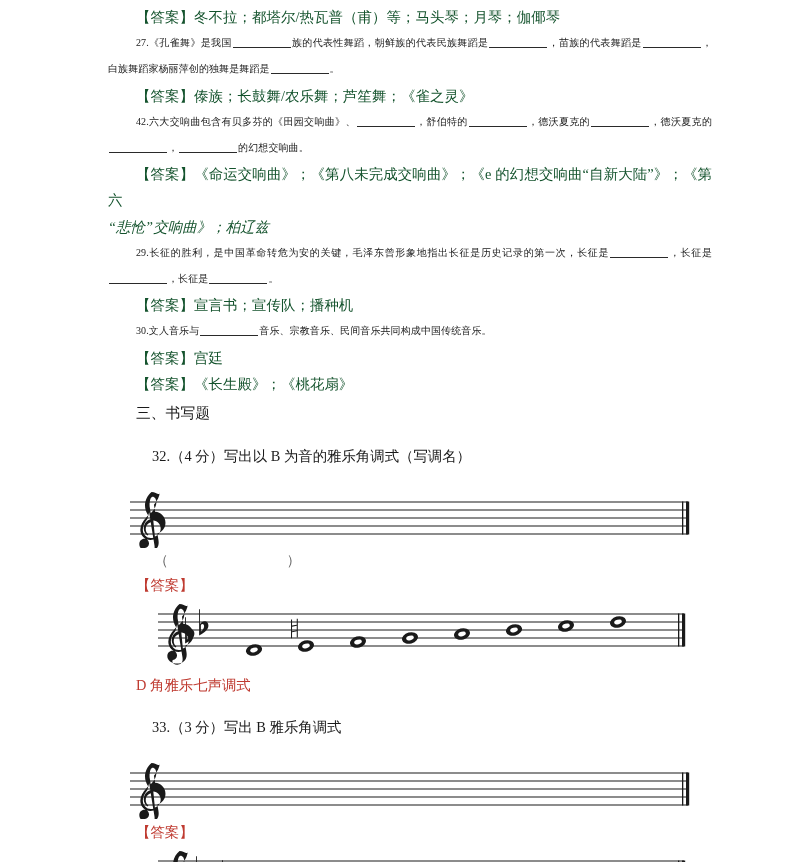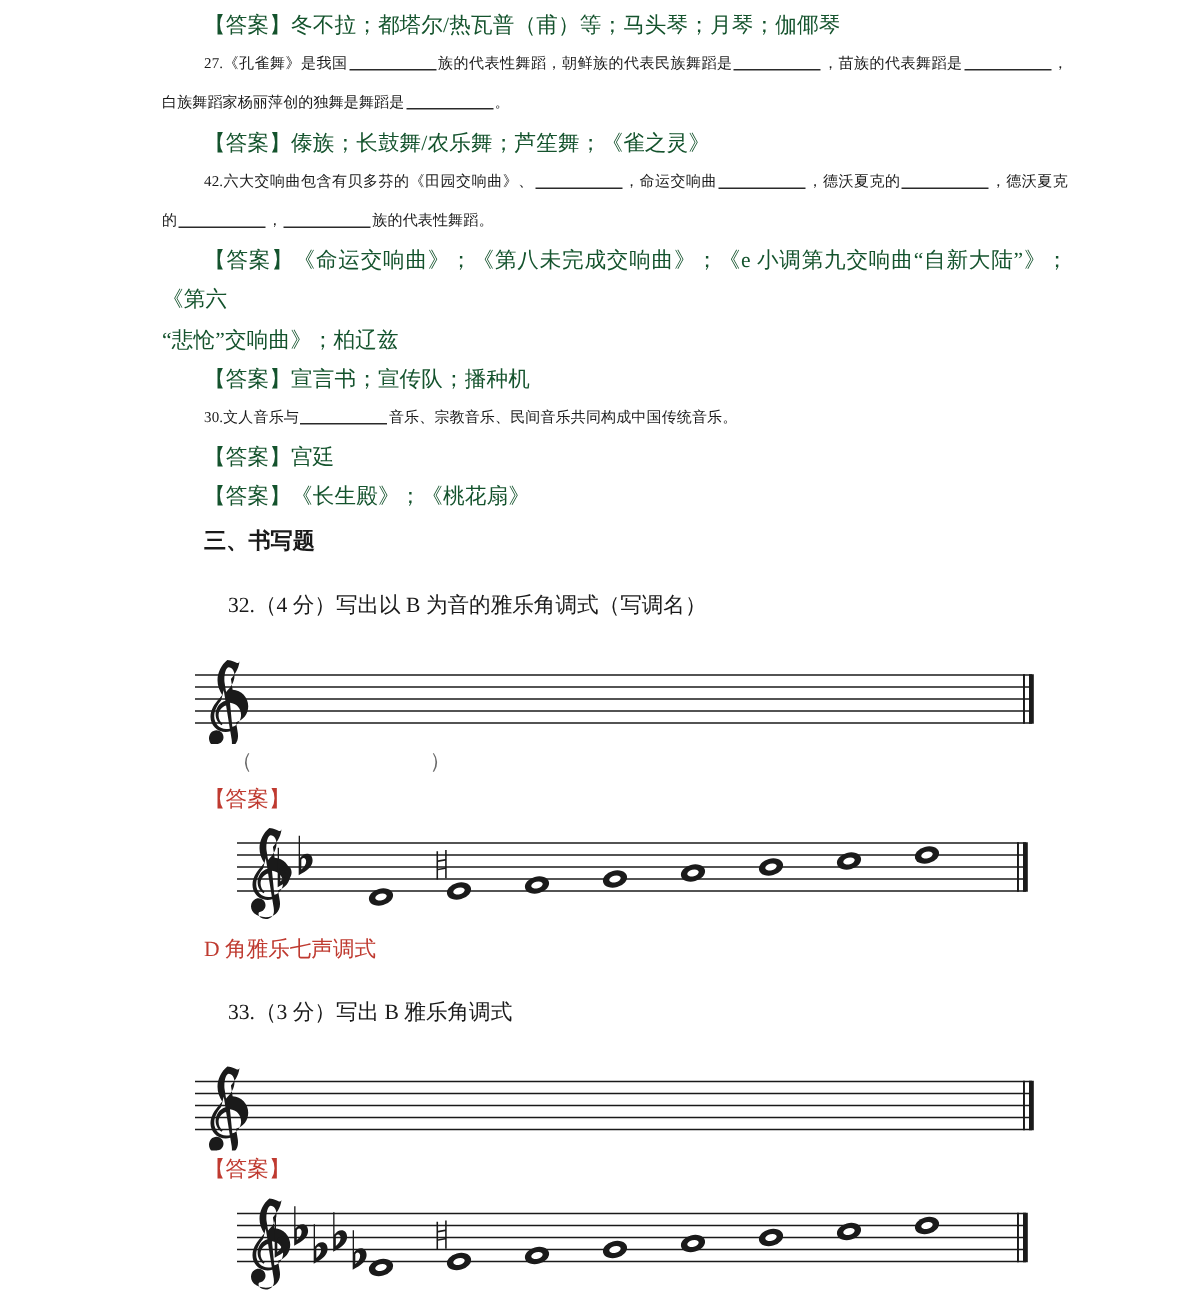--- a/index.html
+++ b/index.html
@@ -41,25 +41,25 @@
   .answer {
     color: #14532d;
     font-size: 14.4px;
     line-height: 26.2px;
     text-indent: 28px;
     margin: 0;
     text-align: justify;
     text-justify: inter-ideograph;
     letter-spacing: 0.1px;
   }
-  .answer.cont { text-indent: 0; }
+  .answer.cont { text-indent: 0; font-style: italic; }
   .section-head {
     font-size: 14.8px;
     line-height: 28px;
-    font-weight: bold;
+    font-weight: normal;
     text-indent: 28px;
     margin: 2px 0 0 0;
     font-family: "Liberation Sans", "DejaVu Sans", sans-serif;
   }
   .qline {
     font-size: 14.4px;
     line-height: 27px;
     text-indent: 28px;
     margin: 16px;
   }
@@ -100,26 +100,29 @@
 
     <p class="answer">【答案】冬不拉；都塔尔/热瓦普（甫）等；马头琴；月琴；伽倻琴</p>
 
     <p class="para indent">
       <span>27.《孔雀舞》是我国</span><span class="blank"></span><span>族的代表性舞蹈，朝鲜族的代表民族舞蹈是</span><span class="blank"></span><span>，苗族的代表舞</span><span>蹈是</span><span class="blank"></span><span>，白族舞蹈家杨丽萍创的独舞是舞蹈是</span><span class="blank"></span><span>。</span>
     </p>
 
     <p class="answer">【答案】傣族；长鼓舞/农乐舞；芦笙舞；《雀之灵》</p>
 
     <p class="para indent">
-      <span>42.六大交响曲包含有贝多芬的《田园交响曲》、</span><span class="blank"></span><span>，命运交响曲</span><span class="blank"></span><span>，德沃夏克的</span><span class="blank"></span><span>，</span><span>德沃夏克的</span><span class="blank"></span><span>，</span><span class="blank"></span><span>族的代表性舞蹈。</span>
-    </p>
-
-    <p class="answer">【答案】《命运交响曲》；《第八未完成交响曲》；《e 小调第九交响曲“自新大陆”》；《第六</p>
+      <span>42.六大交响曲包含有贝多芬的《田园交响曲》、</span><span class="blank"></span><span>，舒伯特的</span><span class="blank"></span><span>，德沃夏克的</span><span class="blank"></span><span>，</span><span>德沃夏克的</span><span class="blank"></span><span>，</span><span class="blank"></span><span>的幻想交响曲。</span>
+    </p>
+
+    <p class="answer">【答案】《命运交响曲》；《第八未完成交响曲》；《e 的幻想交响曲“自新大陆”》；《第六</p>
     <p class="answer cont">“悲怆”交响曲》；柏辽兹</p>
 
+    <p class="para indent">
+      <span>29.长征的胜利，是中国革命转危为安的关键，毛泽东曾形象地指出长征是历史记录的第一次，长征</span><span>是</span><span class="blank"></span><span>，长征是</span><span class="blank"></span><span>，长征是</span><span class="blank"></span><span>。</span>
+    </p>
 
     <p class="answer">【答案】宣言书；宣传队；播种机</p>
 
     <p class="para indent">
       <span>30.文人音乐与</span><span class="blank"></span><span>音乐、宗教音乐、民间音乐共同构成中国传统音乐。</span>
     </p>
 
     <p class="answer">【答案】宫廷</p>
 
 

